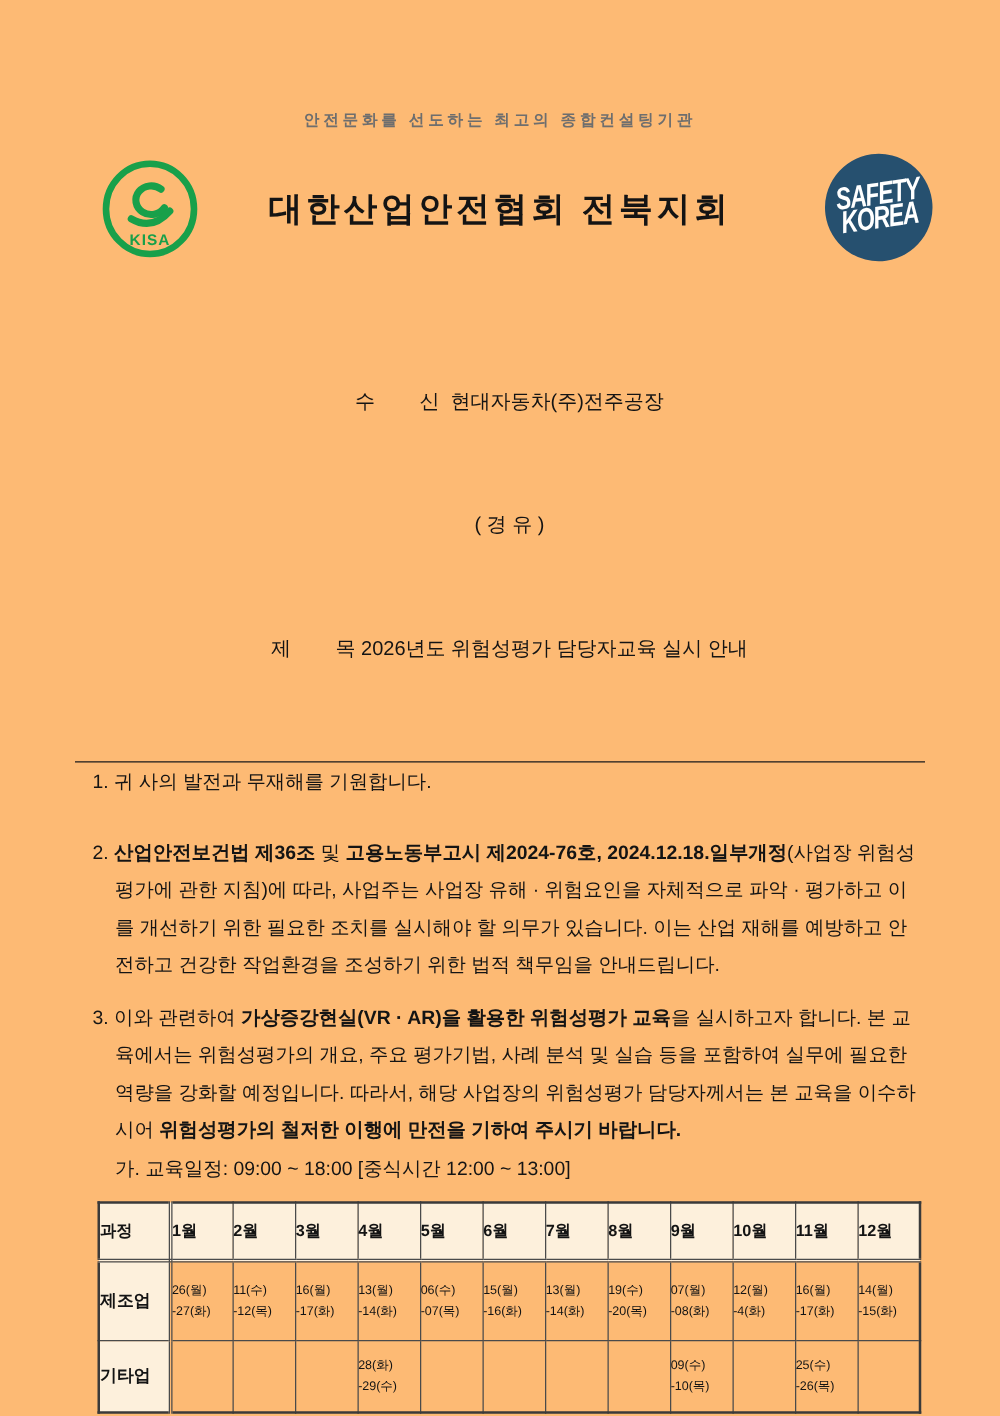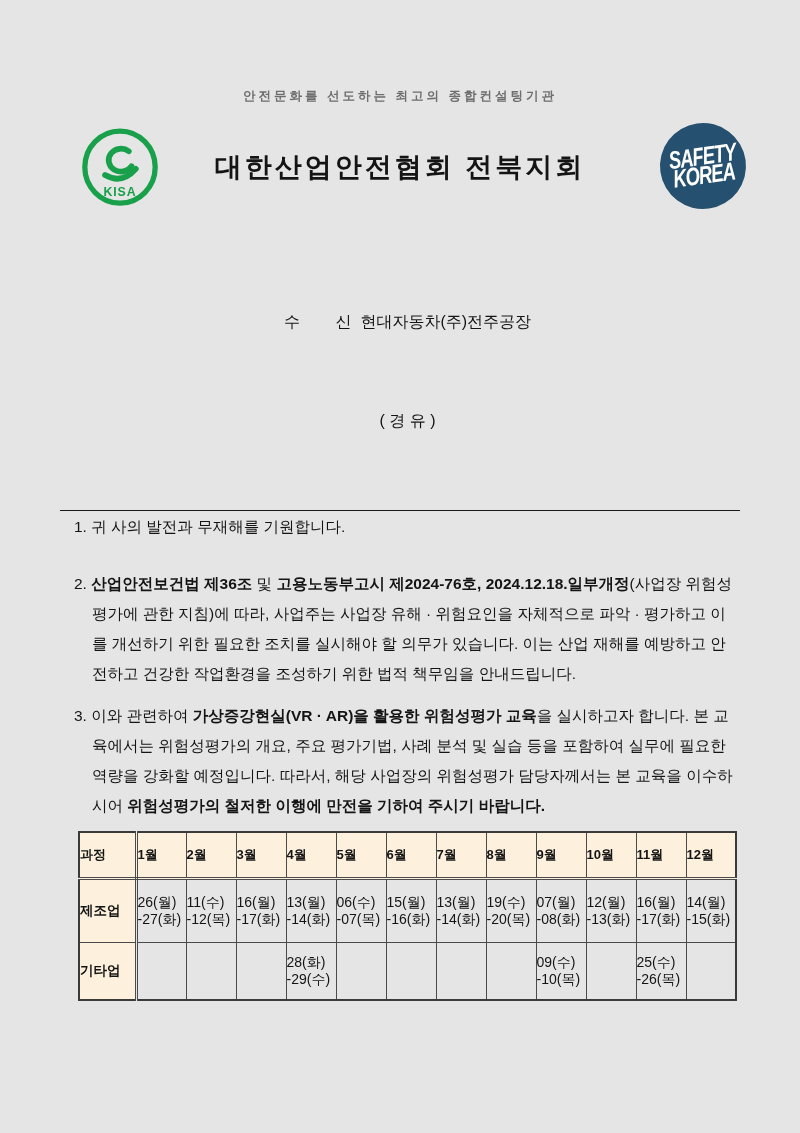--- a/index.html
+++ b/index.html
@@ -1,17 +1,17 @@
 <!DOCTYPE html>
 <html><head>
 <meta charset="utf-8">
 <style>
   html,body{margin:0;padding:0;background:#9a9a9a;}
   .page{
-    width:800px;height:1133px;background:#e5e5e5;margin:0 auto;
+    width:800px;height:1133px;background:#fdba74;margin:0 auto;
     position:relative;overflow:hidden;
     font-family:"Liberation Sans","DejaVu Sans",sans-serif;color:#141414;
   }
   .content{padding:0 60px;}
 
   
   .slogan{
     padding-top:88px;text-align:center;
     font-size:12.5px;color:#6e6e6e;letter-spacing:3px;font-weight:bold;
   }
@@ -49,21 +49,21 @@
     border-collapse:collapse;table-layout:fixed;width:657px;
     margin:10px 0 0 18px;border:2px solid #3a3a3a;
   }
   .schedule th,.schedule td{border:1px solid #4a4a4a;padding:0;text-align:left;vertical-align:middle;}
   .schedule th{
     background:#fdf0dc;font-size:13px;font-weight:bold;height:44px;
     border-bottom:3px double #4a4a4a;
   }
   .schedule th.first,.schedule td.label{border-right:3px double #4a4a4a;}
   .schedule td.label{background:#fdf0dc;font-weight:bold;font-size:13.5px;}
-  .schedule td.cell{font-size:14px;white-space:pre-line;line-height:17px;}
+  .schedule td.cell{font-size:10px;white-space:pre-line;line-height:17px;}
   .schedule tr.r0 td{height:62px;}
   .schedule tr.r1 td{height:56px;}
   .col-first{width:57px;}
   .col-month{width:50px;}
   b{font-weight:bold;}
 </style>
 </head>
 <body>
 
 <div class="page">
@@ -81,28 +81,30 @@
       <div class="org-title">대한산업안전협회  전북지회</div>
       <div class="safety-badge">
         <span>SAFETY</span>
         <span>KOREA</span>
       </div>
     </div>
 
     <div class="doc-info">
       <div>수        신  현대자동차(주)전주공장</div>
       <div>( 경 유 )</div>
+      <div>제        목 2026년도 위험성평가 담당자교육 실시 안내</div>
     </div>
 
     <p class="para p1">1. 귀 사의 발전과 무재해를 기원합니다.</p>
 
     <p class="para p2"><span>2. </span><b>산업안전보건법 제36조</b><span> 및 </span><b>고용노동부고시 제2024-76호, 2024.12.18.일부개정</b><span>(사업장 위험성평가에 관한 지침)에 따라, 사업주는 사업장 유해 · 위험요인을 자체적으로 파악 · 평가하고 이를 개선하기 위한 필요한 조치를 실시해야 할 의무가 있습니다. 이는 산업 재해를 예방하고 안전하고 건강한 작업환경을 조성하기 위한 법적 책무임을 안내드립니다.</span></p>
 
     <p class="para p3"><span>3. 이와 관련하여 </span><b>가상증강현실(VR · AR)을 활용한 위험성평가 교육</b><span>을 실시하고자 합니다. 본 교육에서는 위험성평가의 개요, 주요 평가기법, 사례 분석 및 실습 등을 포함하여 실무에 필요한 역량을 강화할 예정입니다. 따라서, 해당 사업장의 위험성평가 담당자께서는 본 교육을 이수하시어 </span><b>위험성평가의 철저한 이행에 만전을 기하여 주시기 바랍니다.</b></p>
 
+    <p class="para ga">가. 교육일정: 09:00 ~ 18:00 [중식시간 12:00 ~ 13:00]</p>
 
     <table class="schedule">
       <colgroup>
         <col class="col-first">
           <col class="col-month">
           <col class="col-month">
           <col class="col-month">
           <col class="col-month">
           <col class="col-month">
           <col class="col-month">
@@ -143,21 +145,21 @@
 -07(목)</td>
         <td class="cell">15(월)
 -16(화)</td>
         <td class="cell">13(월)
 -14(화)</td>
         <td class="cell">19(수)
 -20(목)</td>
         <td class="cell">07(월)
 -08(화)</td>
         <td class="cell">12(월)
--13(화)</td>
+-4(화)</td>
         <td class="cell">16(월)
 -17(화)</td>
         <td class="cell">14(월)
 -15(화)</td>
       </tr>
       <tr class="r1">
         <td class="label">기타업</td>
         <td class="cell"></td>
         <td class="cell"></td>
         <td class="cell"></td>

